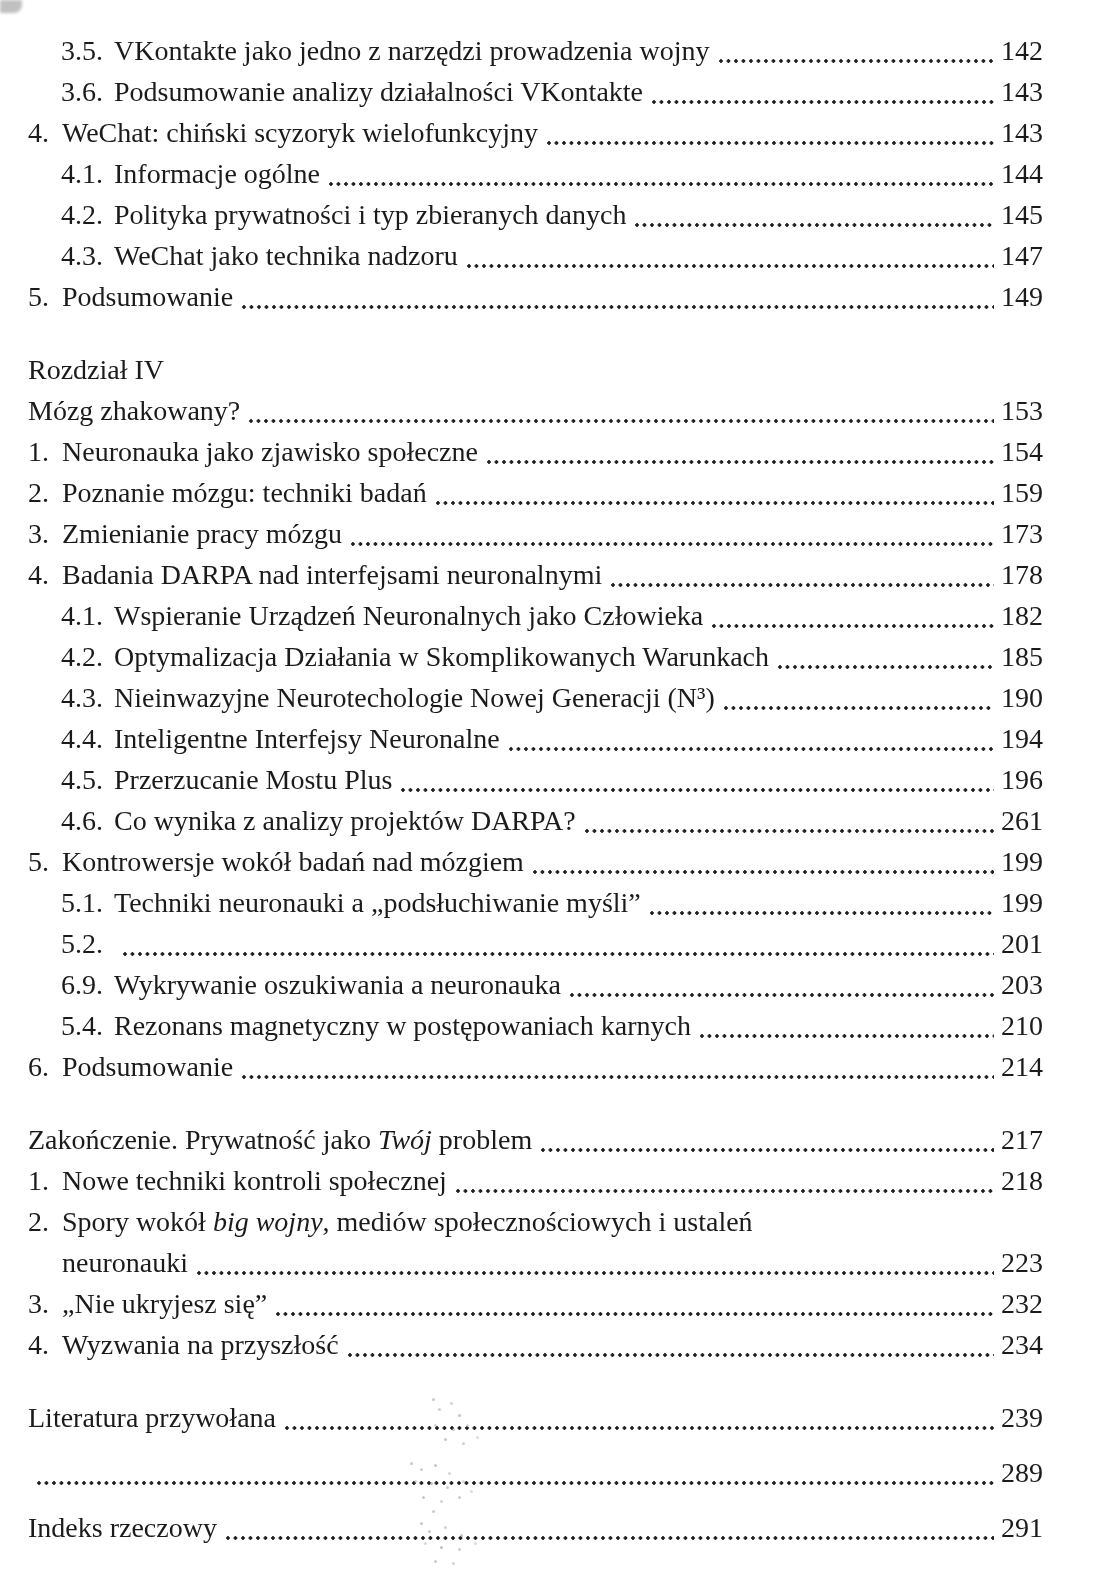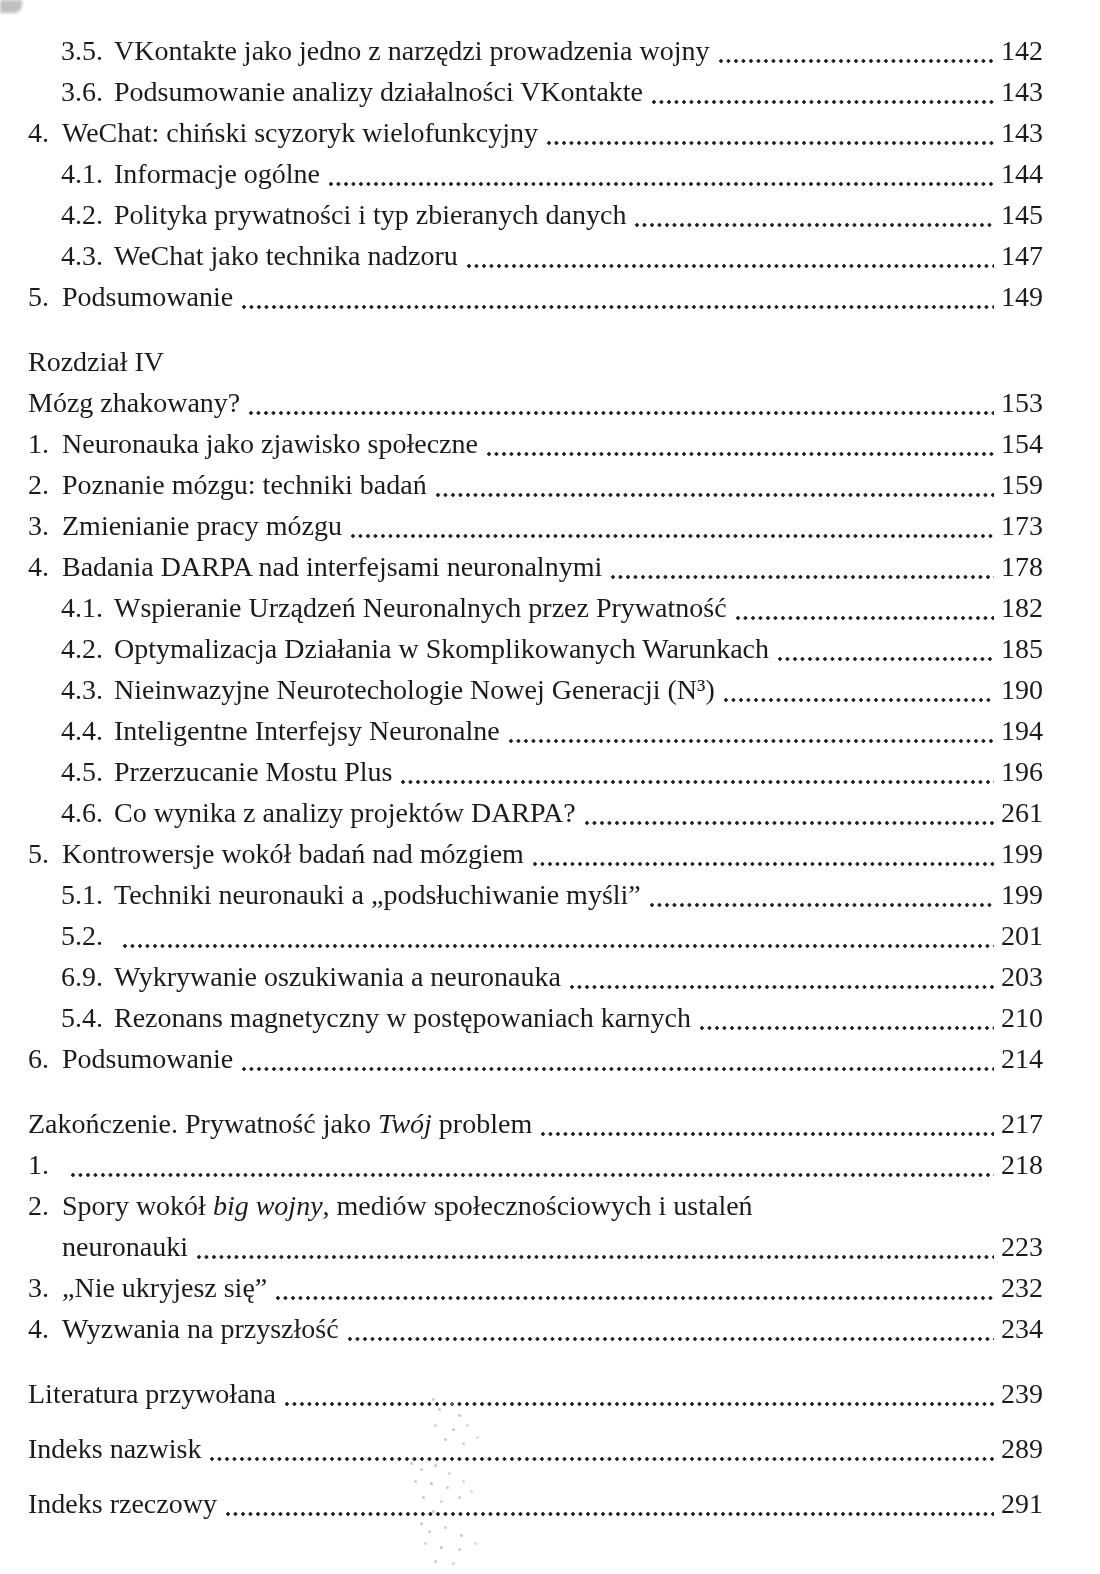--- a/index.html
+++ b/index.html
@@ -24,21 +24,21 @@
     display: flex;
     align-items: baseline;
   }
   .row .num {
     flex: 0 0 auto;
   }
   .row.top .num { width: 34px; }
   .row.sub { padding-left: 33px; justify-content: flex-end; }
   .row.sub .num { width: 53px; }
   .row.cont { padding-left: 34px; align-items: flex-end; }
-  .row.gap { margin-top: 24px; }
+  .row.gap { margin-top: 32px; }
   .row.bm  { margin-top: 14px; }
   .label { flex: 0 1 auto; }
   .it { font-style: italic; }
   .leader {
     flex: 1 1 auto;
     min-width: 14px;
     align-self: flex-end;
     height: 4px;
     margin: 0 7px 8px 9px;
     background-image: radial-gradient(circle at 2px 2px, #1f1f1f 1.55px, rgba(0,0,0,0) 1.9px);
@@ -171,21 +171,21 @@
 
   <div class="row top">
     <span class="num">4.</span>
     <span class="label">Badania DARPA nad interfejsami neuronalnymi</span>
     <span class="leader"></span>
     <span class="pg">178</span>
   </div>
 
   <div class="row sub">
     <span class="num">4.1.</span>
-    <span class="label">Wspieranie Urządzeń Neuronalnych przez Prywatność</span>
+    <span class="label">Wspieranie Urządzeń Neuronalnych jako Człowieka</span>
     <span class="leader"></span>
     <span class="pg">182</span>
   </div>
 
   <div class="row sub">
     <span class="num">4.2.</span>
     <span class="label">Optymalizacja Działania w Skomplikowanych Warunkach</span>
     <span class="leader"></span>
     <span class="pg">185</span>
   </div>
@@ -260,20 +260,21 @@
   </div>
 
   <div class="row gap">
     <span class="label"><span>Zakończenie. Prywatność jako </span><span class="it">Twój</span><span> problem</span></span>
     <span class="leader"></span>
     <span class="pg">217</span>
   </div>
 
   <div class="row top">
     <span class="num">1.</span>
+    <span class="label">Nowe techniki kontroli społecznej</span>
     <span class="leader"></span>
     <span class="pg">218</span>
   </div>
 
   <div class="row top">
     <span class="num">2.</span>
     <span class="label"><span>Spory wokół </span><span class="it">big wojny</span><span>, mediów społecznościowych i ustaleń</span></span>
   </div>
 
   <div class="row cont">
@@ -296,21 +297,20 @@
     <span class="pg">234</span>
   </div>
 
   <div class="row gap">
     <span class="label">Literatura przywołana</span>
     <span class="leader"></span>
     <span class="pg">239</span>
   </div>
 
   <div class="row bm">
-    <span class="label">Indeks nazwisk</span>
     <span class="leader"></span>
     <span class="pg">289</span>
   </div>
 
   <div class="row bm">
     <span class="label">Indeks rzeczowy</span>
     <span class="leader"></span>
     <span class="pg">291</span>
   </div>
 

